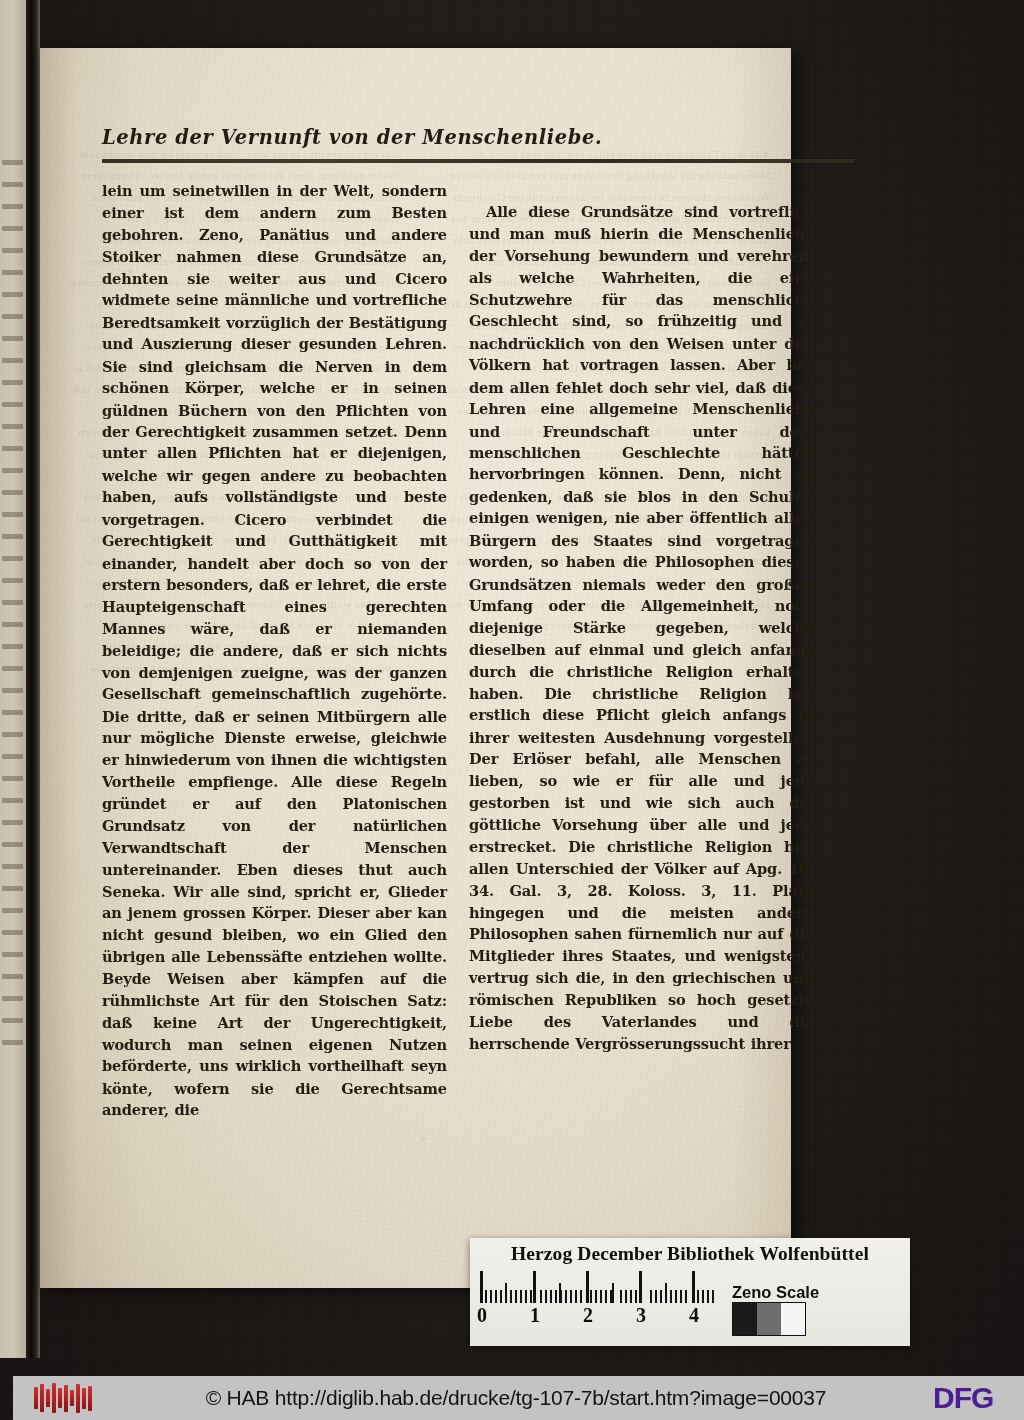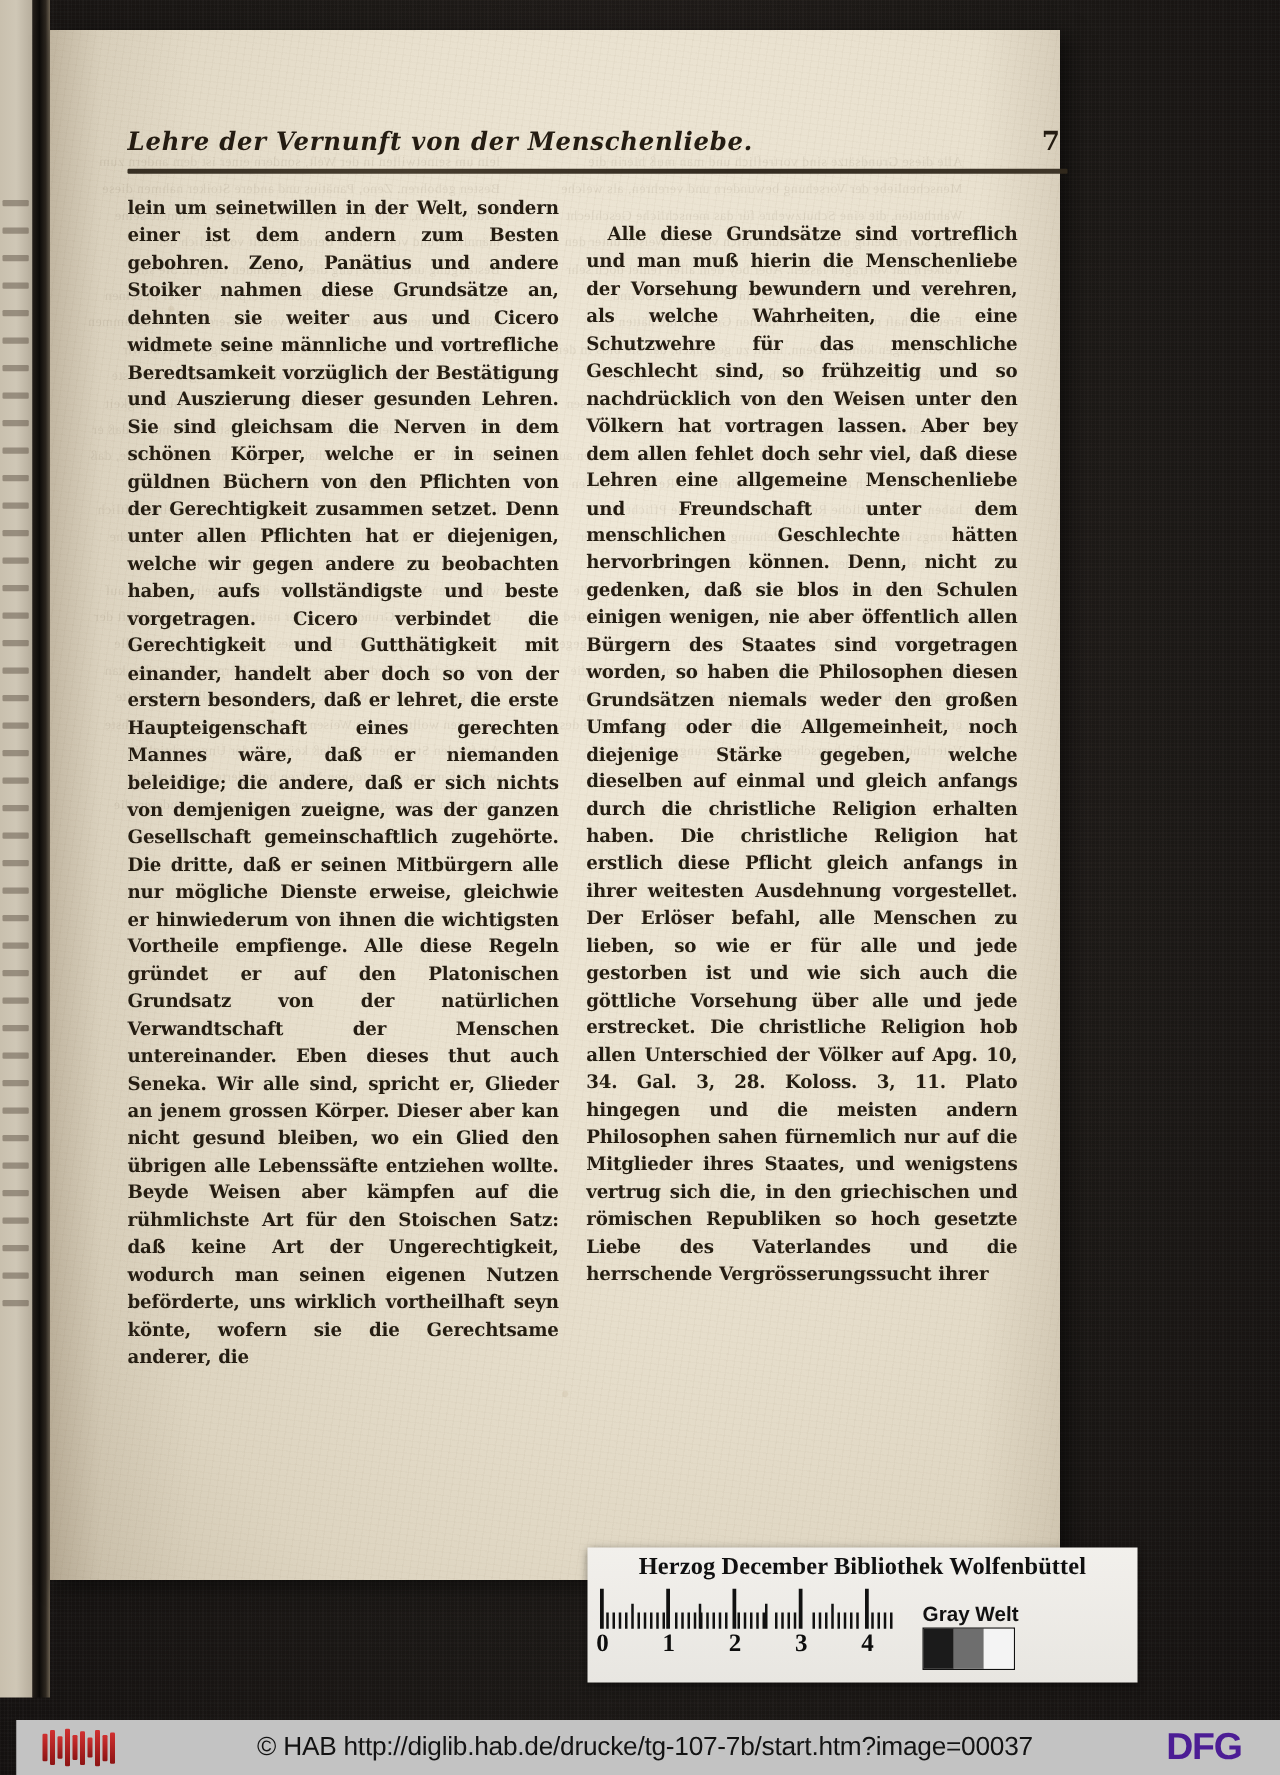--- a/index.html
+++ b/index.html
@@ -49,22 +49,22 @@
     position: absolute;
     left: 26px; top: 0;
     width: 14px; height: 1358px;
     background: linear-gradient(90deg, #241f1a 0%, #0d0b09 40%, #2d2720 75%, #6b6151 100%);
   }
 
   
   #leaf {
     position: absolute;
     left: 40px;
-    top: 24px;
-    width: 808px;
+    top: 48px;
+    width: 751px;
     height: 1240px;
     background:
       radial-gradient(ellipse at 62% 35%, #efe8d8 0%, #e9e1cf 45%, #ddd4c0 80%, #cdc3ae 100%);
     box-shadow: 6px 4px 16px rgba(0,0,0,0.55);
   }
 
   
   #leaf::before {
     content: "";
     position: absolute;
@@ -428,21 +428,21 @@
         <div id="ruler-labels">
           <span class="ruler-label" style="left:2px">0</span>
           <span class="ruler-label" style="left:55px">1</span>
           <span class="ruler-label" style="left:108px">2</span>
           <span class="ruler-label" style="left:161px">3</span>
           <span class="ruler-label" style="left:214px">4</span>
         </div>
       </div>
 
       <div id="gray-block">
-        <span id="gray-label">Gray Welt</span>
+        <span id="gray-label">Zeno Scale</span>
         <span id="gray-patches">
           <span class="patch" style="background:#1b1b1b"></span>
           <span class="patch" style="background:#6e6e6e"></span>
           <span class="patch" style="background:#f4f4f4"></span>
         </span>
       </div>
 
     </div>
   </div>
 

